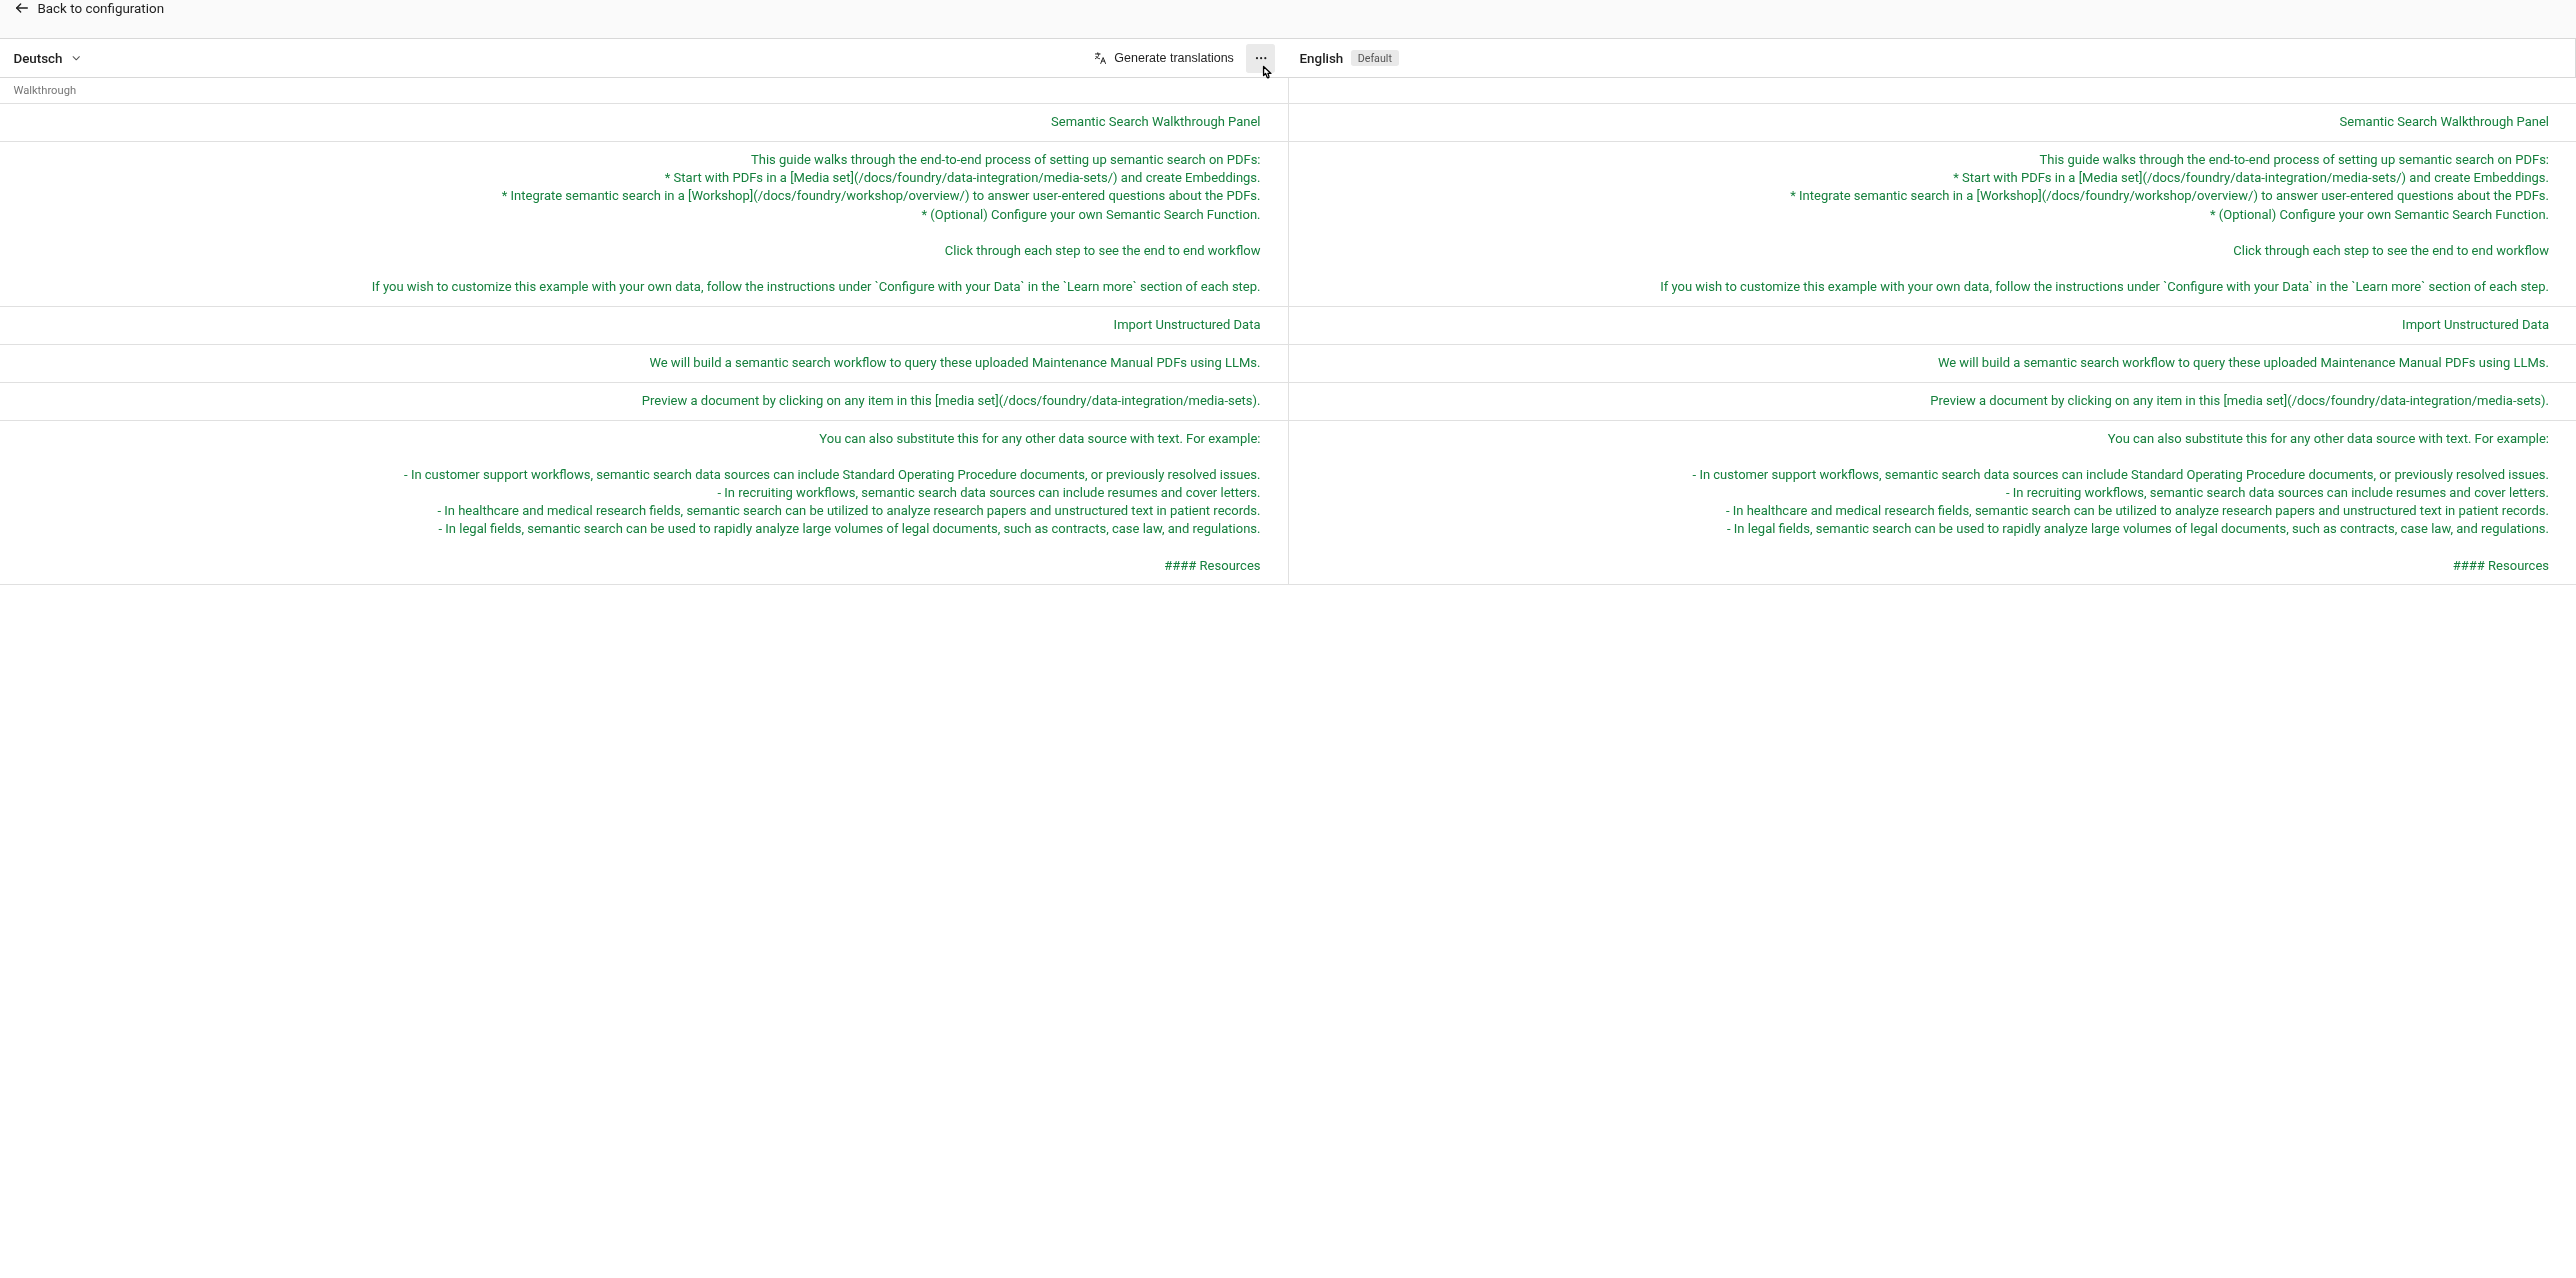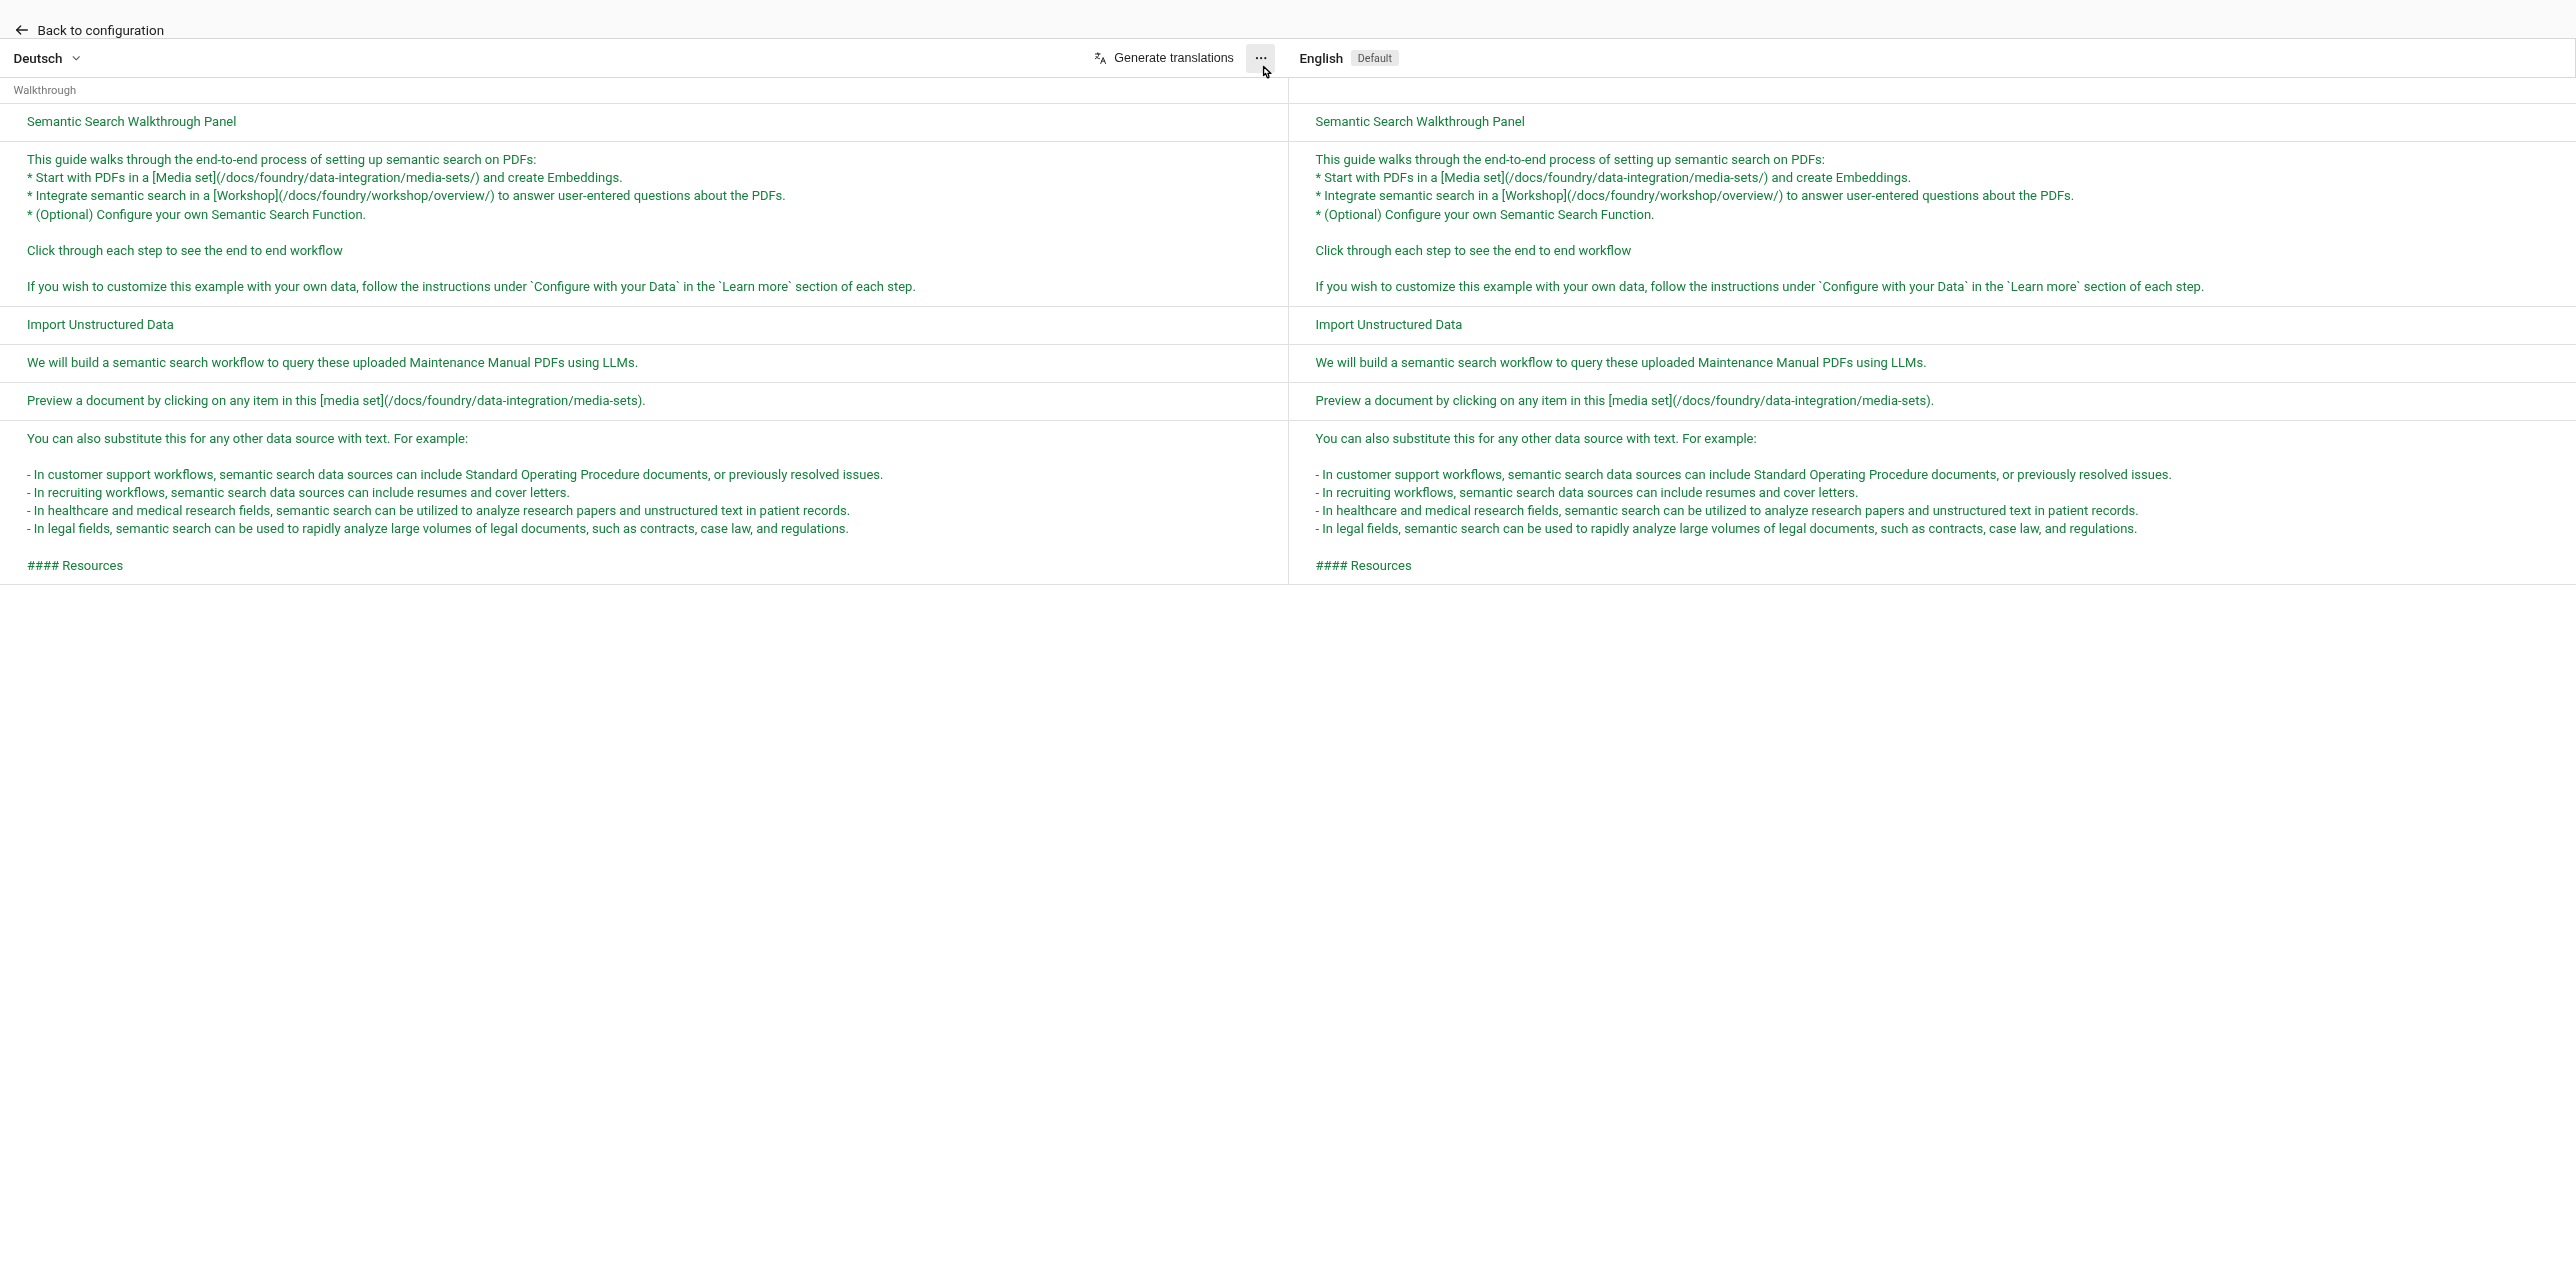--- a/index.html
+++ b/index.html
@@ -15,21 +15,21 @@
     overflow: hidden;
   }
   .app {
     display: flex;
     flex-direction: column;
     height: 100vh;
     width: 100%;
   }
   .top-bar {
     display: flex;
-    align-items: flex-end;
+    align-items: flex-start;
     height: 39px;
     padding: 0 14.3px;
     border-bottom: 0.9px solid #d8d8d8;
     background: #fafafa;
   }
   .back-link {
     display: flex;
     align-items: center;
     gap: 7.2px;
     font-size: 13.4px;
@@ -124,20 +124,21 @@
     width: 19.7px;
     height: 19.7px;
     pointer-events: none;
     z-index: 10;
   }
   .content {
     flex: 1;
     overflow-y: auto;
     display: flex;
     flex-direction: column;
+    text-align: right;
   }
   .section-label-row {
     display: flex;
     height: 26px;
     border-bottom: 0.9px solid #e0e0e0;
   }
   .section-label-cell {
     flex: 1;
     display: flex;
     align-items: center;

